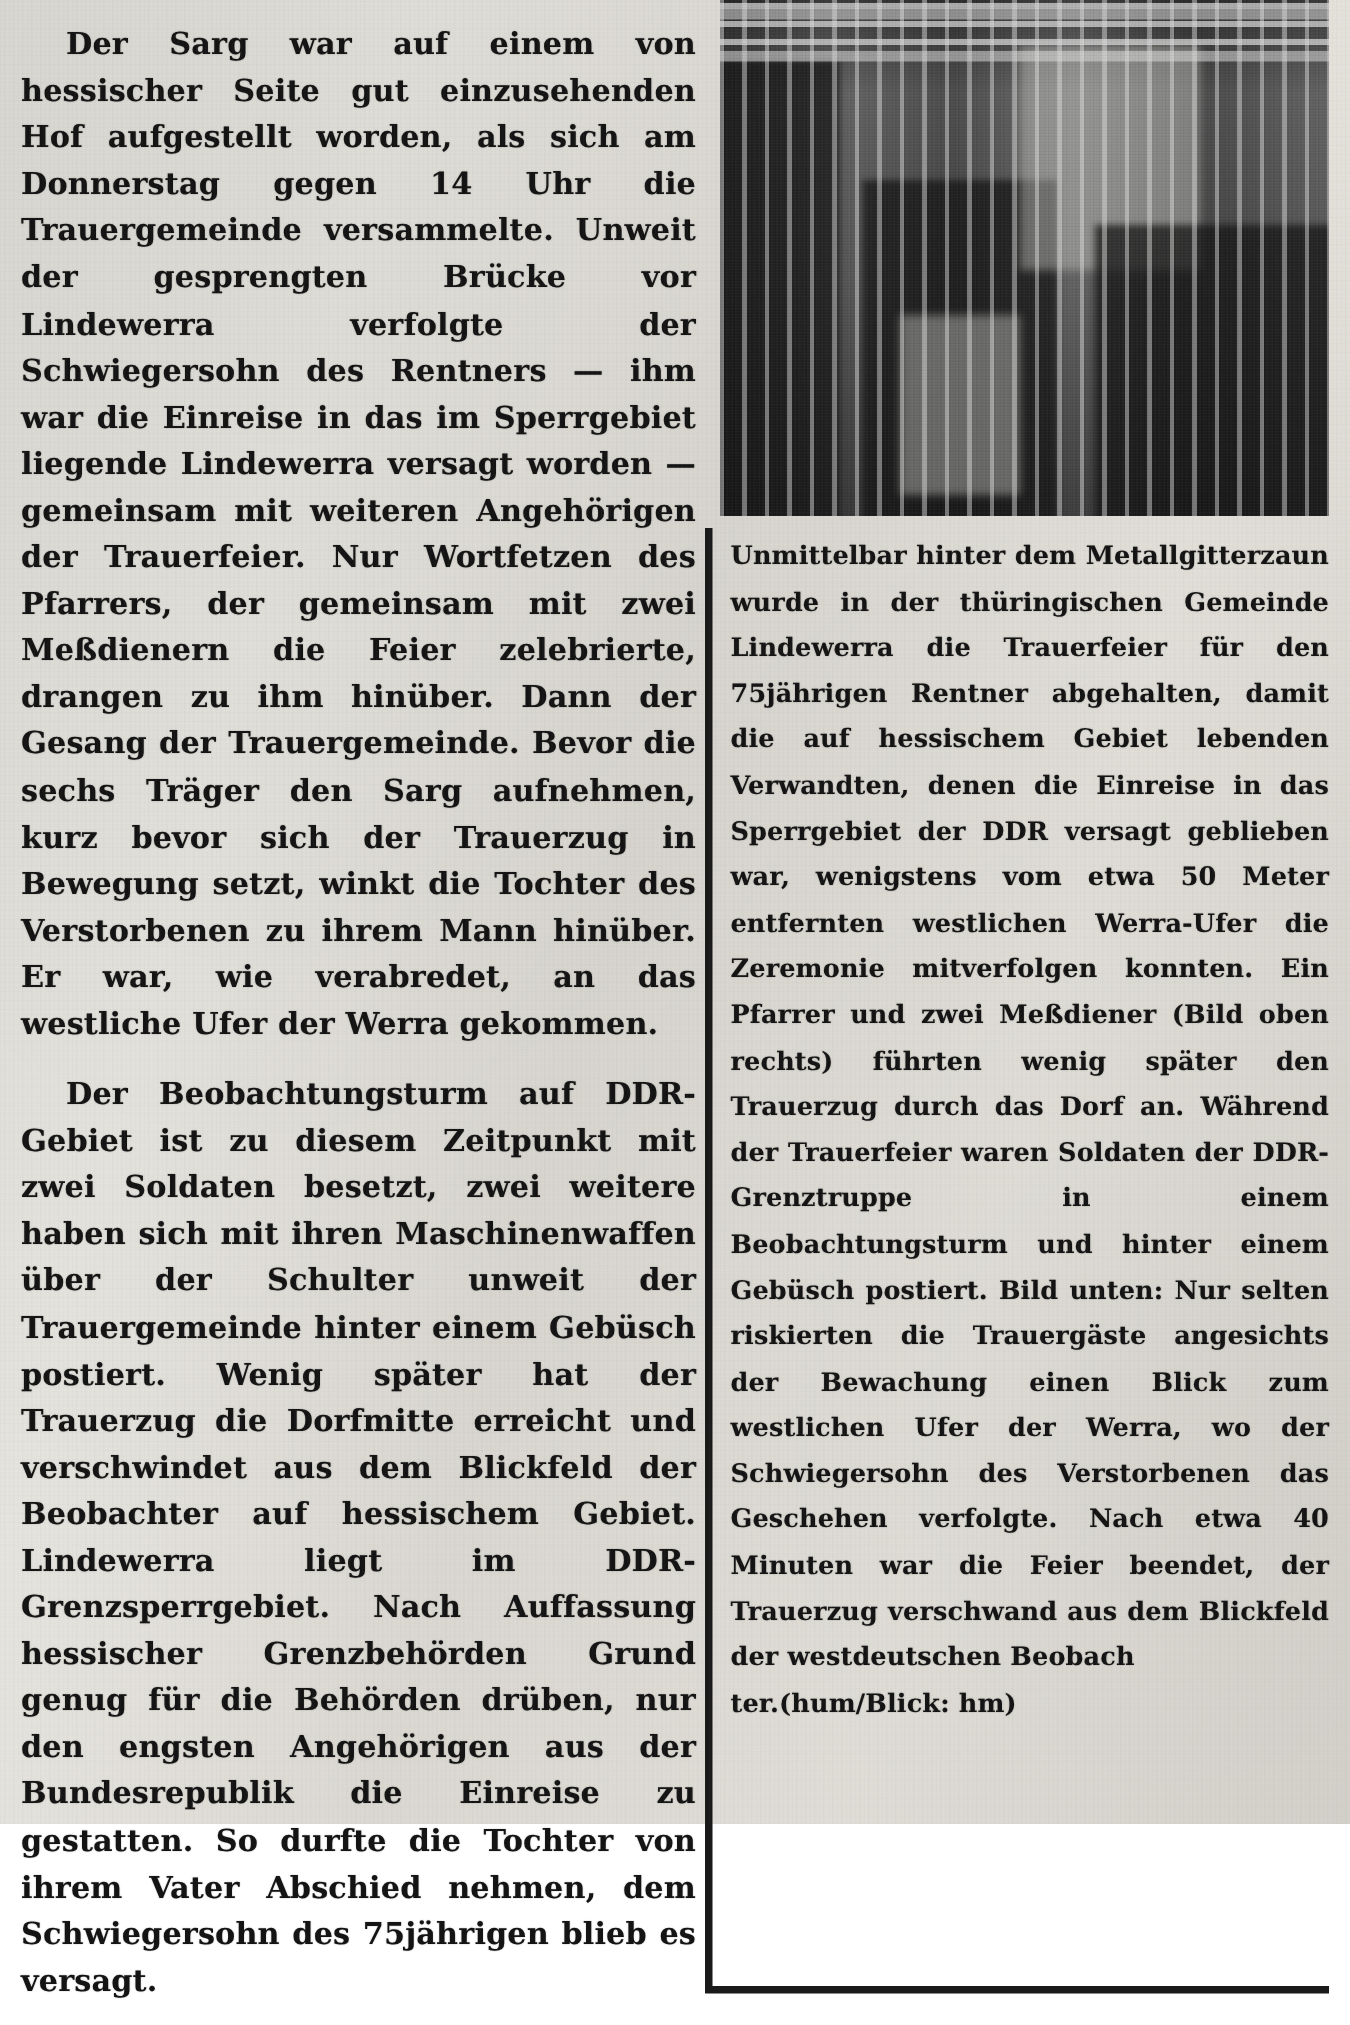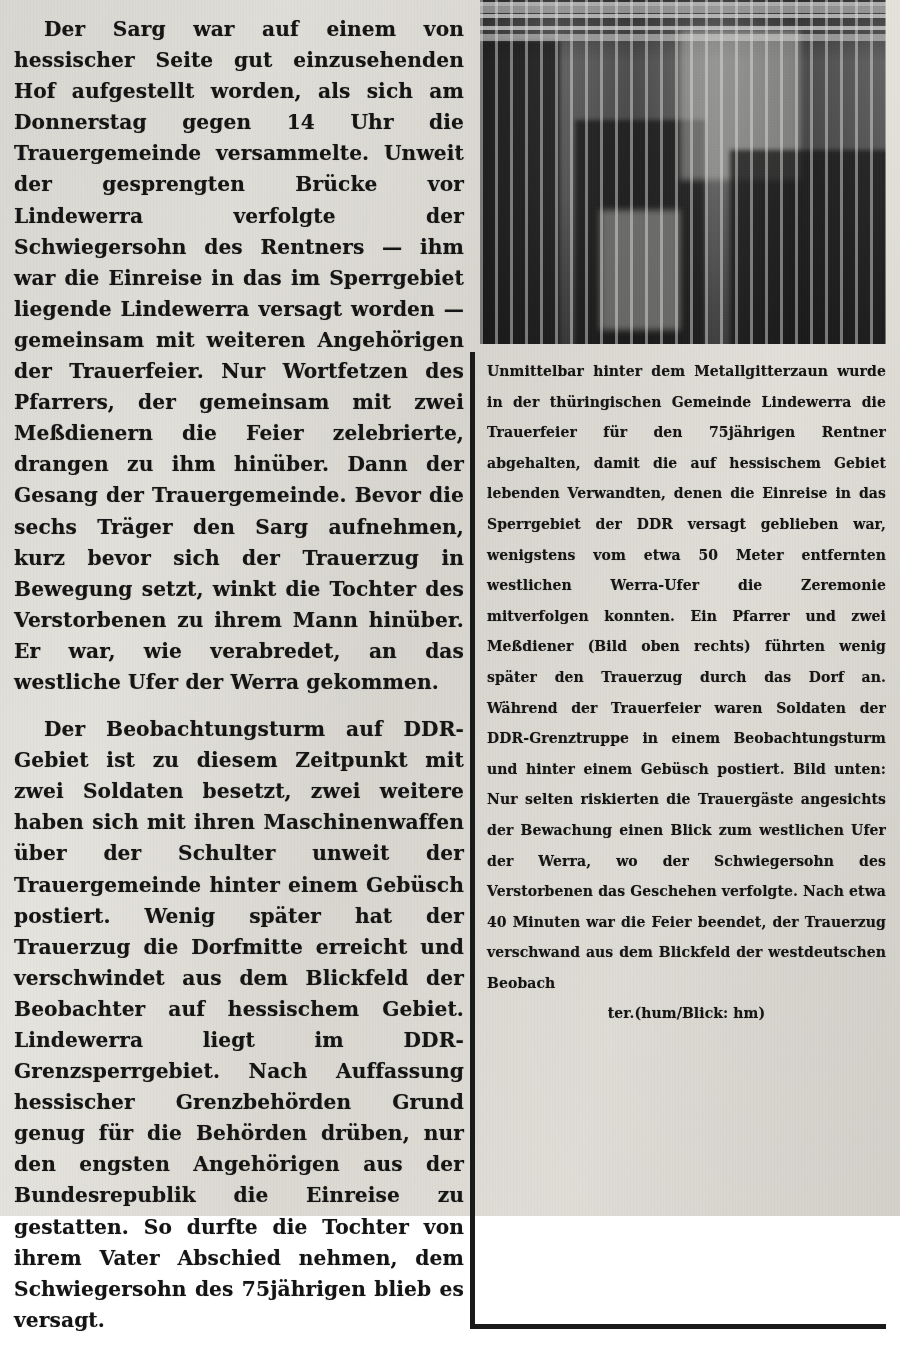--- a/index.html
+++ b/index.html
@@ -143,39 +143,39 @@
     position: absolute;
     inset: 0;
     opacity: 0.5;
     background-image:
       repeating-linear-gradient(0deg, rgba(255,255,255,0.05) 0px, rgba(0,0,0,0.07) 1px, rgba(0,0,0,0) 2px),
       repeating-linear-gradient(90deg, rgba(255,255,255,0.04) 0px, rgba(0,0,0,0.06) 1px, rgba(0,0,0,0) 2px);
   }
 
   .caption-text {
     font-family: "DejaVu Serif", serif;
-    font-size: 14px;
+    font-size: 17px;
     line-height: 30.6px;
     color: #141414;
     text-align: justify;
     font-weight: 600;
     letter-spacing: 0.1px;
     text-shadow: 0 0 1px rgba(0,0,0,0.35);
   }
   .caption-text p { margin: 0; }
   #caption {
     position: absolute;
     left: 487px;
     top: 356px;
     width: 399px;
   }
   
   .last-line {
     display: flex;
-    justify-content: center;
+    justify-content: flex-start;
   }
 </style>
 </head>
 <body>
 
 <div id="page">
 
   <div class="col" id="col-left">
     <div class="body-text">
       <p class="indent">Der Sarg war auf einem von hessischer Seite gut einzusehenden Hof aufgestellt worden, als sich am Donnerstag gegen 14 Uhr die Trauergemeinde versammelte. Unweit der gesprengten Brücke vor Lindewerra verfolgte der Schwiegersohn des Rentners — ihm war die Einreise in das im Sperrgebiet liegende Lindewerra versagt worden — gemeinsam mit weiteren Angehörigen der Trauerfeier. Nur Wortfetzen des Pfarrers, der gemeinsam mit zwei Meßdienern die Feier zelebrierte, drangen zu ihm hinüber. Dann der Gesang der Trauergemeinde. Bevor die sechs Träger den Sarg aufnehmen, kurz bevor sich der Trauerzug in Bewegung setzt, winkt die Tochter des Verstorbenen zu ihrem Mann hinüber. Er war, wie verabredet, an das westliche Ufer der Werra gekommen.</p>

